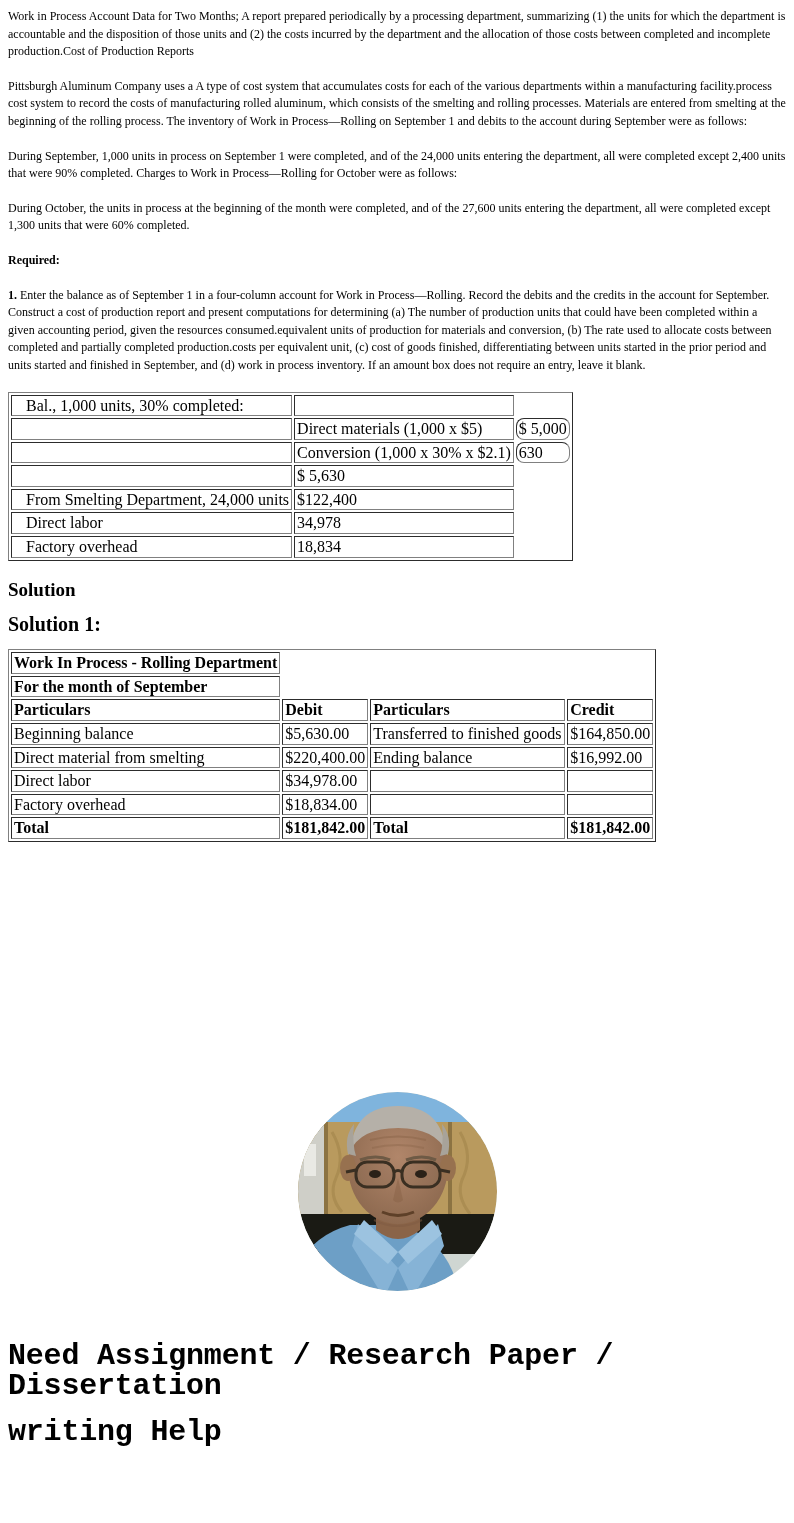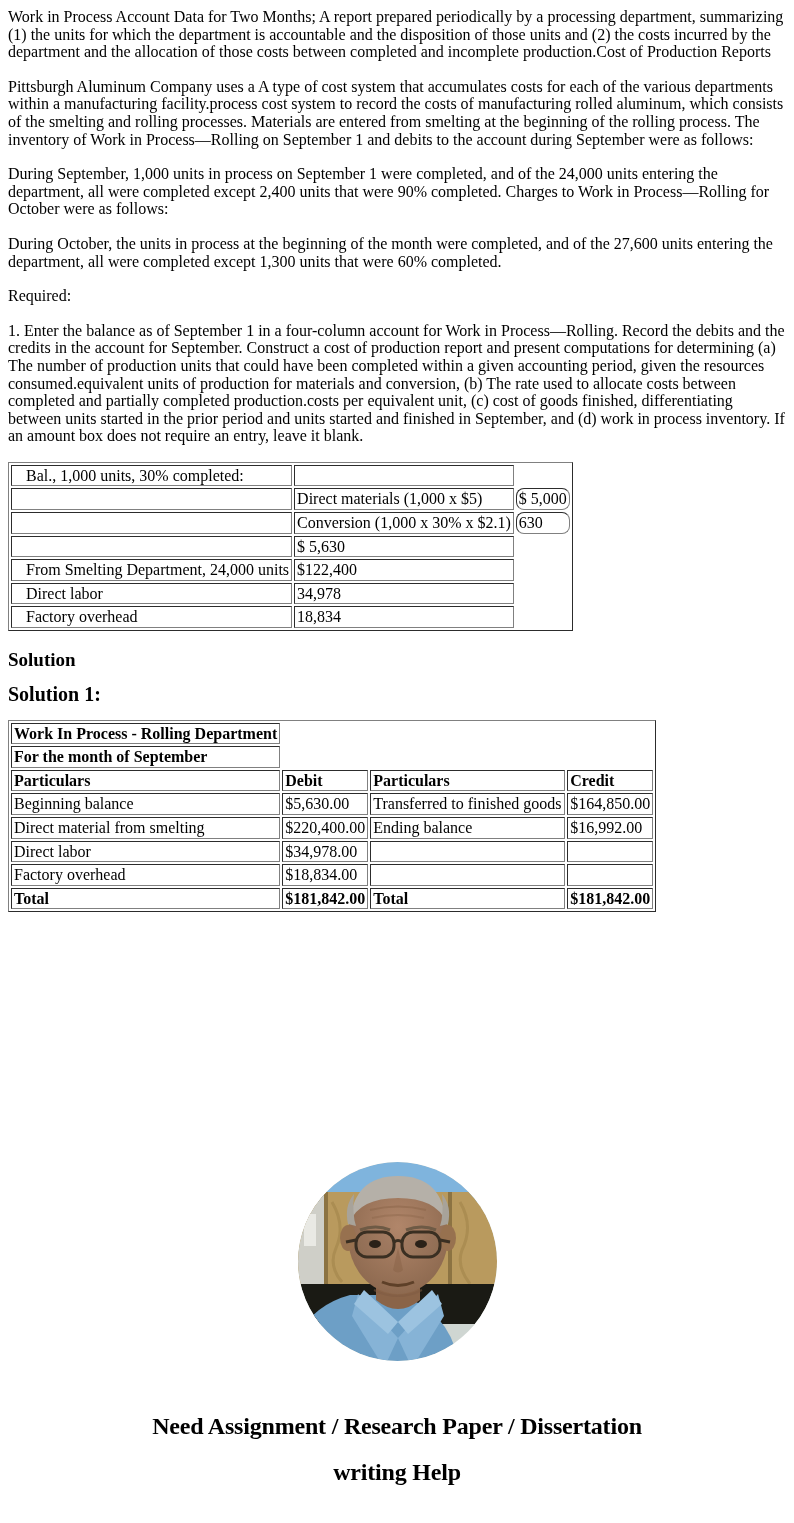--- a/index.html
+++ b/index.html
@@ -15,27 +15,27 @@
     font-size: 16px;
     line-height: 18px;
     color: #000000;
     padding: 8px;
     box-sizing: border-box;
     -webkit-font-smoothing: antialiased;
   }
 
   p.para {
     margin: 0 0 17px 0;
-    font-size: 16px;
+    font-size: 12px;
     line-height: 17.6px;
     text-align: left;
   }
   p.para:first-of-type { margin-top: 0; }
 
-  .b { font-weight: normal; }
+  .b { font-weight: bold; }
 
   h3.solution-head {
     font-size: 19px;
     line-height: 21px;
     font-weight: bold;
     margin: 18px 0 16px 0;
   }
 
   p.solution-sub {
     margin: 0 0 16px 0;
@@ -92,24 +92,23 @@
     display: inline-block;
     overflow: hidden;
     position: relative;
     background: #cfd6d2;
   }
   .portrait svg { display: block; }
 
   
   .cta {
     margin-top: 46px;
-    text-align: center;
-    font-family: Liberation Serif, serif;
+    font-family: Liberation Mono, monospace;
     font-weight: bold;
-    font-size: 24px;
+    font-size: 30px;
     line-height: 30px;
     letter-spacing: -0.2px;
     color: #000000;
   }
   .cta .cta-line { display: block; }
   .cta .cta-line2 { margin-top: 16px; }
   .cta .cta-line3 { margin-top: 2px; }
 </style>
 </head>
 <body>

